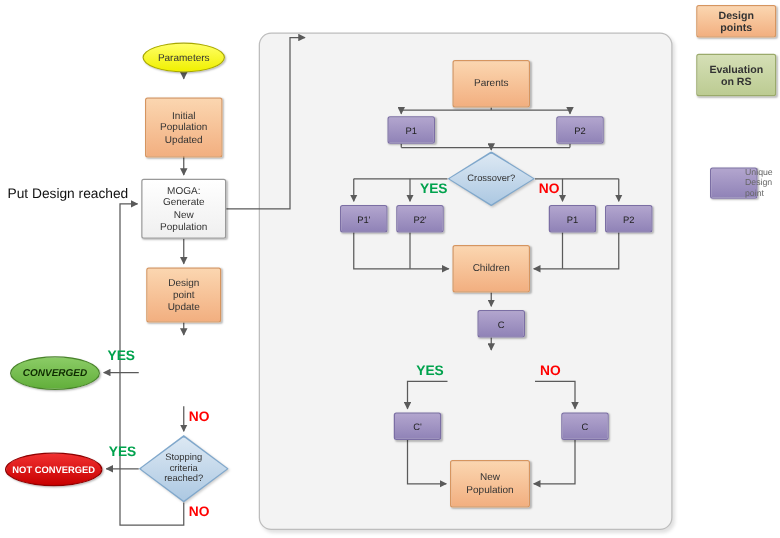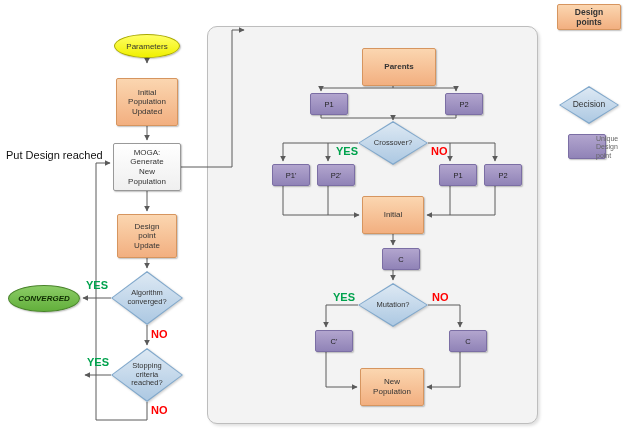--- a/index.html
+++ b/index.html
@@ -96,83 +96,70 @@
   <div class="flow-label" style="left:6px; top:149px;">Put Design reached</div>
 
   <div class="ellipse yellow" style="left:114px; top:34px; width:66px; height:24px;">Parameters</div>
 
   <div class="node orange" style="left:116px; top:78px; width:62px; height:48px;">Initial Population Updated</div>
 
   <div class="node orange" style="left:117px; top:214px; width:60px; height:44px;">Design point Update</div>
 
   <div class="node white-box" style="left:113px; top:143px; width:68px; height:48px;">MOGA: Generate New Population</div>
 
-  <div class="diamond" style="left:111px; top:271px; width:72px; height:54px;">
-    <div class="db"></div>
-    <div class="df"></div>
-    <span class="dl">Algorithm converged?</span>
-  </div>
 
   <div class="ellipse green-e" style="left:8px; top:285px; width:72px; height:27px;font-style:italic;">CONVERGED</div>
 
   <span class="yn yes" style="left:86px; top:279px;">YES</span>
   <span class="yn no" style="left:151px; top:328px;">NO</span>
 
   <div class="diamond" style="left:111px; top:348px; width:72px; height:54px;">
     <div class="db"></div>
     <div class="df"></div>
     <span class="dl">Stopping criteria reached?</span>
   </div>
 
+  <div class="ellipse red-e" style="left:4px; top:362px; width:78px; height:27px;">NOT CONVERGED</div>
 
   <span class="yn yes" style="left:87px; top:356px;">YES</span>
   <span class="yn no" style="left:151px; top:404px;">NO</span>
 
-  <div class="node orange" style="left:362px; top:48px; width:74px; height:38px;font-weight:bold;">Parents</div>
+  <div class="node orange" style="left:362px; top:48px; width:62px; height:38px;">Parents</div>
 
   <div class="node purple" style="left:310px; top:93px; width:22px; height:22px;">P1</div>
   <div class="node purple" style="left:445px; top:93px; width:22px; height:22px;">P2</div>
 
   <div class="diamond" style="left:358px; top:121px; width:70px; height:44px;">
     <div class="db"></div>
     <div class="df"></div>
     <span class="dl">Crossover?</span>
   </div>
 
   <span class="yn yes" style="left:336px; top:145px;">YES</span>
   <span class="yn no" style="left:431px; top:145px;">NO</span>
 
   <div class="node purple" style="left:272px; top:164px; width:22px; height:22px;">P1'</div>
   <div class="node purple" style="left:317px; top:164px; width:22px; height:22px;">P2'</div>
   <div class="node purple" style="left:439px; top:164px; width:22px; height:22px;">P1</div>
   <div class="node purple" style="left:484px; top:164px; width:22px; height:22px;">P2</div>
 
-  <div class="node orange" style="left:362px; top:196px; width:62px; height:38px;">Initial</div>
+  <div class="node orange" style="left:362px; top:196px; width:62px; height:38px;">Children</div>
 
   <div class="node purple" style="left:382px; top:248px; width:22px; height:22px;">C</div>
 
-  <div class="diamond" style="left:358px; top:283px; width:70px; height:44px;">
-    <div class="db"></div>
-    <div class="df"></div>
-    <span class="dl">Mutation?</span>
-  </div>
 
   <span class="yn yes" style="left:333px; top:291px;">YES</span>
   <span class="yn no" style="left:432px; top:291px;">NO</span>
 
   <div class="node purple" style="left:315px; top:330px; width:22px; height:22px;">C'</div>
   <div class="node purple" style="left:449px; top:330px; width:22px; height:22px;">C</div>
 
   <div class="node orange" style="left:360px; top:368px; width:64px; height:38px;">New Population</div>
 
   <div class="node orange legend-orange" style="left:557px; top:4px; width:64px; height:26px; font-size:8.5px;">Design points</div>
 
+  <div class="node olive" style="left:557px; top:43px; width:64px; height:34px; font-size:8.5px;">Evaluation on RS</div>
 
-  <div class="diamond" style="left:559px; top:86px; width:60px; height:38px;">
-    <div class="db"></div>
-    <div class="df"></div>
-    <span class="dl" style="font-size:8.5px;">Decision</span>
-  </div>
 
   <div class="node purple" style="left:568px; top:134px; width:25px; height:25px;"></div>
   <div class="legend-text" style="left:596px; top:135px; width:28px;">Unique Design point</div>
 
 </div>
 
 </body></html>

